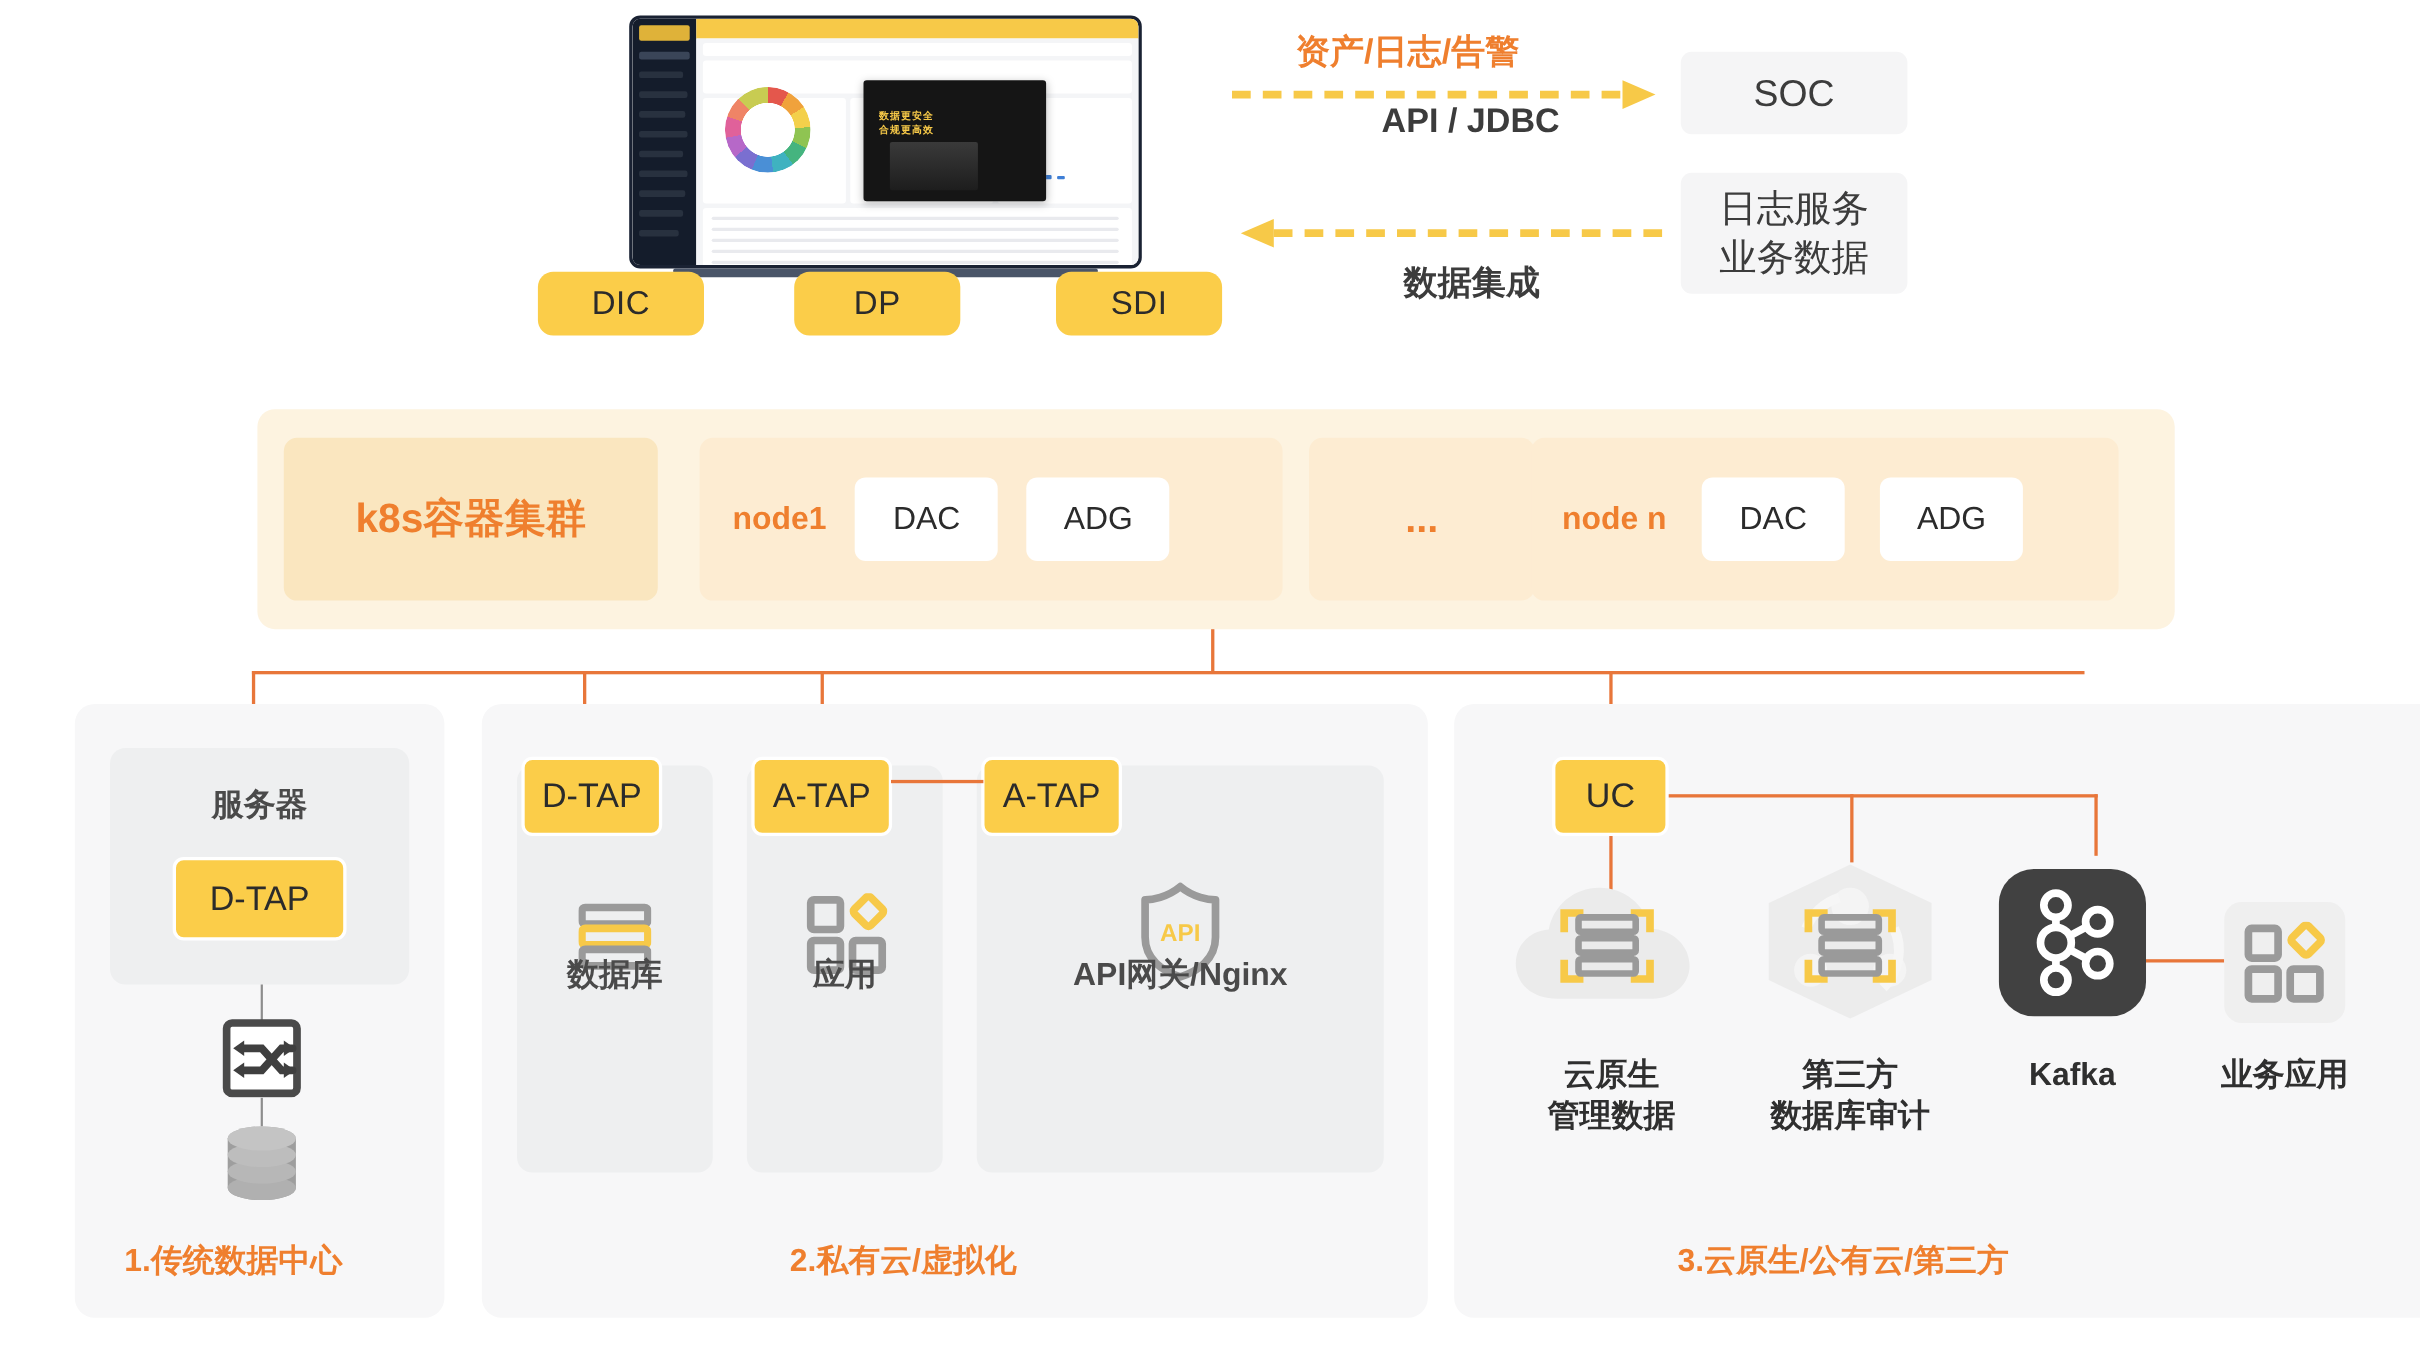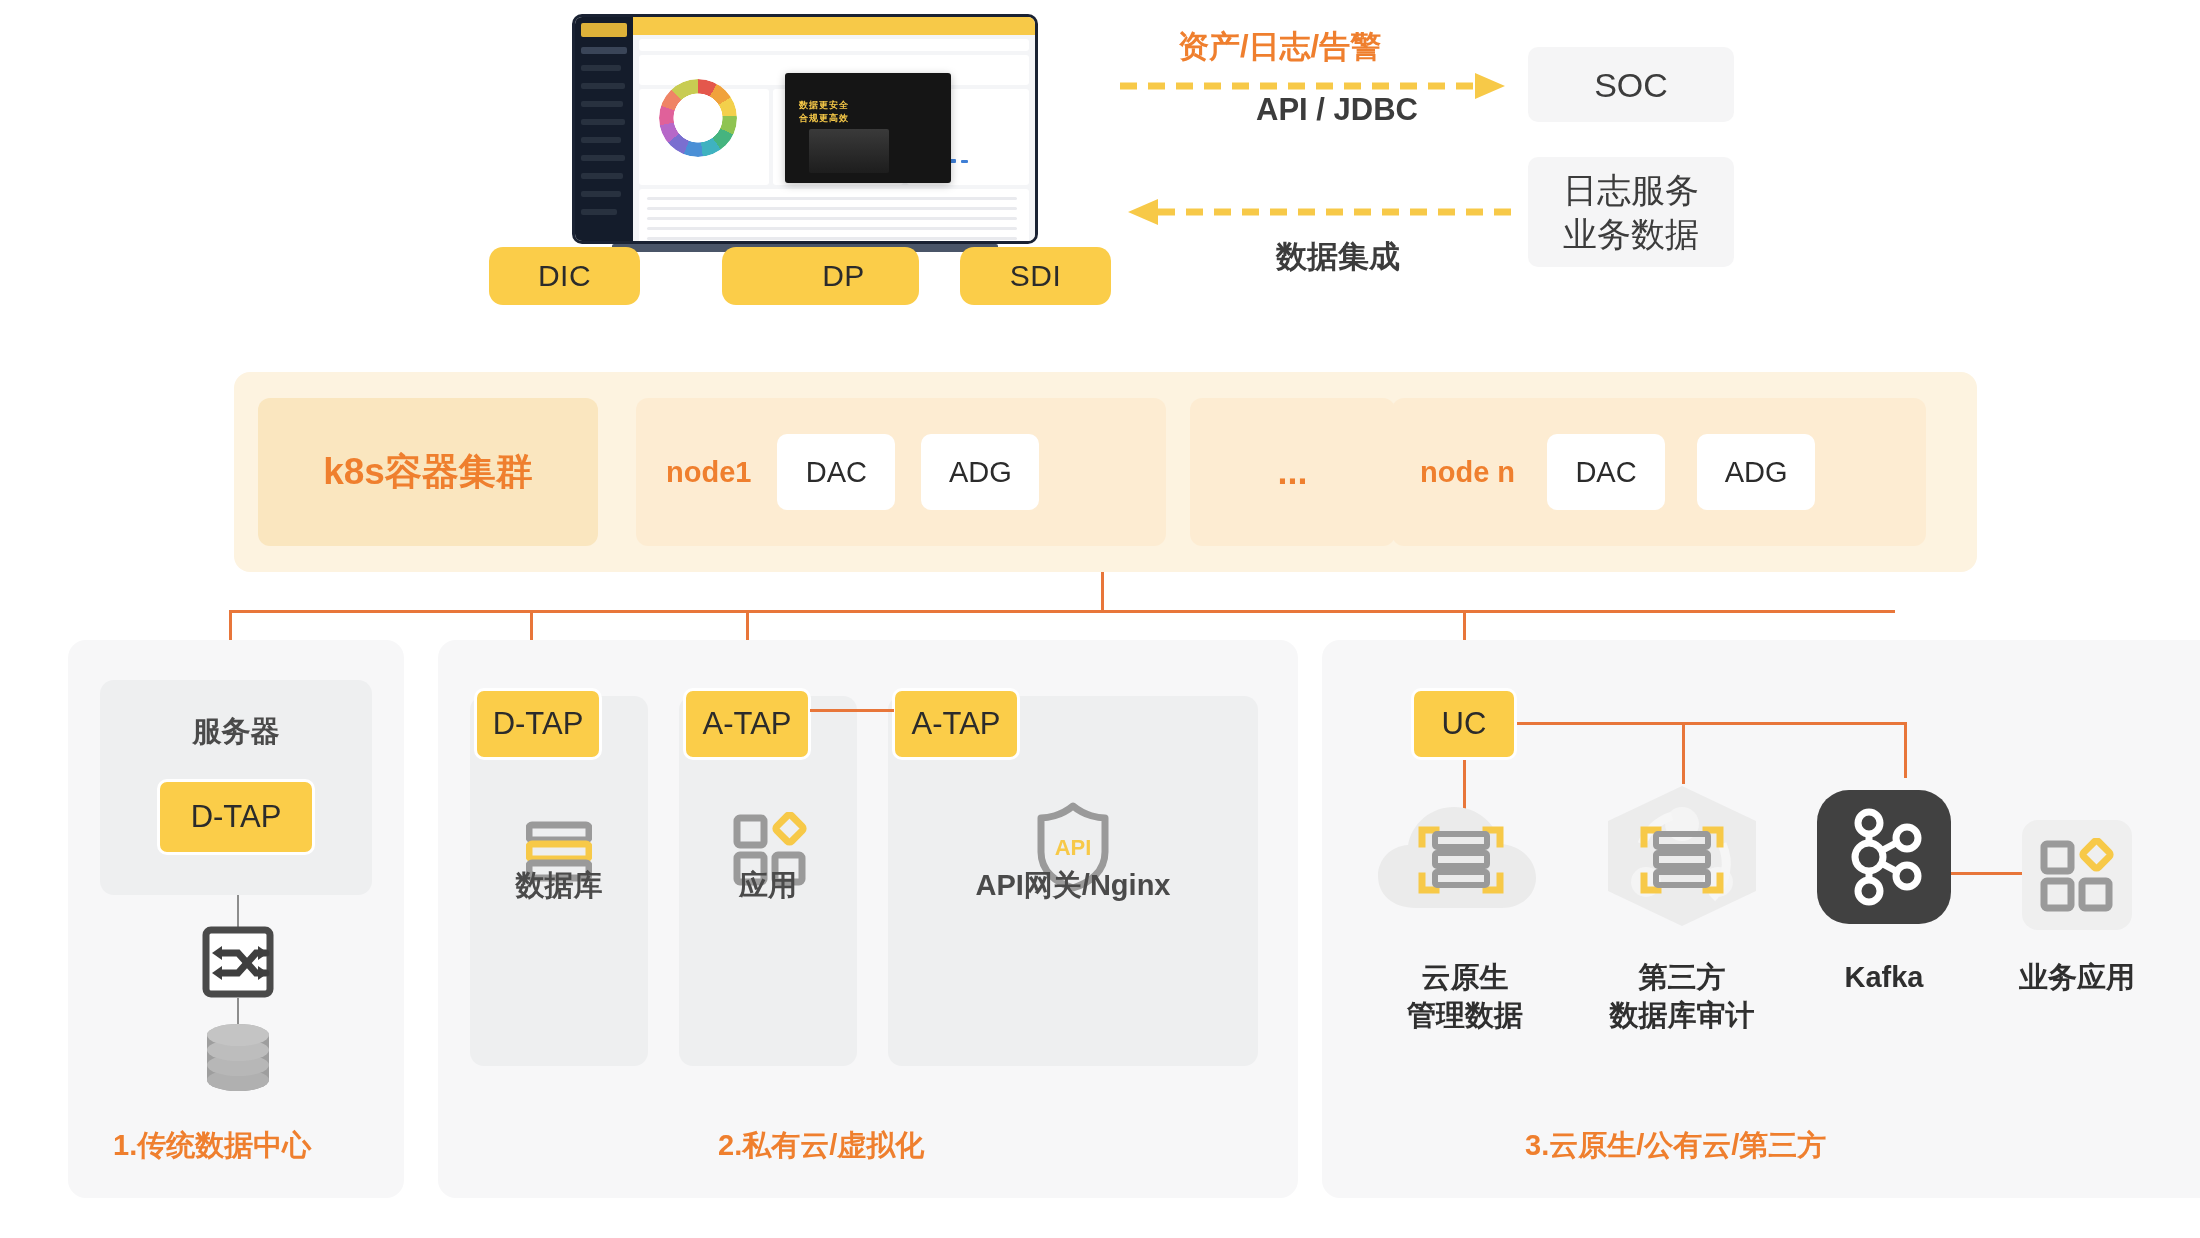--- a/index.html
+++ b/index.html
@@ -57,21 +57,21 @@
 
   
   #k8s-band{position:absolute;left:234px;top:372px;width:1743px;height:200px;
     background:#fdf3e0;border-radius:16px;}
   #k8s-label{position:absolute;left:258px;top:398px;width:340px;height:148px;
     background:#fae6bf;border-radius:12px;display:flex;align-items:center;justify-content:center;
     color:#ef7f2e;font-weight:bold;font-size:37px;}
   .node-group{position:absolute;top:398px;height:148px;background:#fdecd2;border-radius:12px;
     display:flex;align-items:center;}
   .node-name{color:#ef7f2e;font-weight:bold;font-size:29px;white-space:nowrap;}
-  .node-chip{background:#ffffff;border-radius:10px;width:118px;height:76px;
+  .node-chip{background:#ffffff;border-radius:10px;width:130px;height:76px;
     display:flex;align-items:center;justify-content:center;font-size:29px;color:#2b2b2b;}
 
   
   .vline{position:absolute;background:#e8763a;width:3px;}
   .hline{position:absolute;background:#e8763a;height:3px;}
   .gline{position:absolute;background:#8d8d8d;width:2px;}
 
   
   .section{position:absolute;background:#f7f7f8;border-radius:18px;}
   .section-label{position:absolute;color:#ef7f2e;font-weight:bold;font-size:29px;white-space:nowrap;}
@@ -132,21 +132,21 @@
         <div>数据更安全</div>
         <div>合规更高效</div>
       </div>
       <div id="promo-img"></div>
     </div>
   </div>
 </div>
 <div id="stand" class="abs"></div>
 
 <div class="pill" style="left:489px;top:247px;width:151px;">DIC</div>
-<div class="pill" style="left:722px;top:247px;width:151px;padding-left:46px;">DP</div>
+<div class="pill" style="left:722px;top:247px;width:151px;">DP</div>
 <div class="pill" style="left:960px;top:247px;width:151px;">SDI</div>
 
 <div class="lbl-orange" style="left:1178px;top:26px;">资产/日志/告警</div>
 <div class="lbl-dark" style="left:1228px;top:92px;">API / JDBC</div>
 
 <svg class="abs" style="left:1120px;top:68px;" width="400" height="36">
   <line x1="0" y1="18" x2="355" y2="18" stroke="#f7c948" stroke-width="7" stroke-dasharray="17,11"></line>
   <polygon points="355,5 385,18 355,31" fill="#f7c948"></polygon>
 </svg>
 <div class="soc-box" style="left:1528px;top:47px;width:206px;height:75px;">

